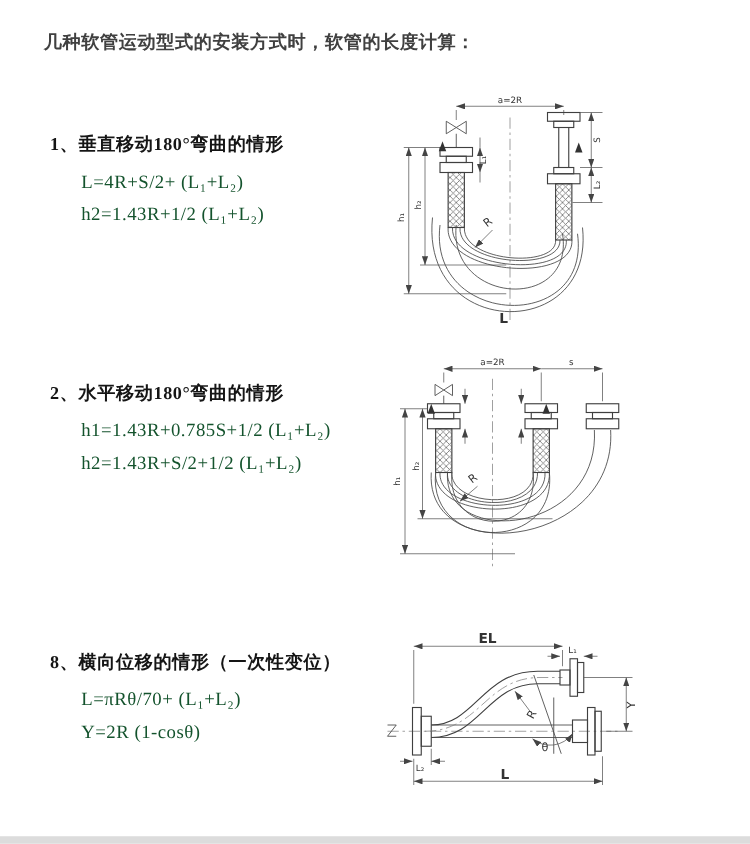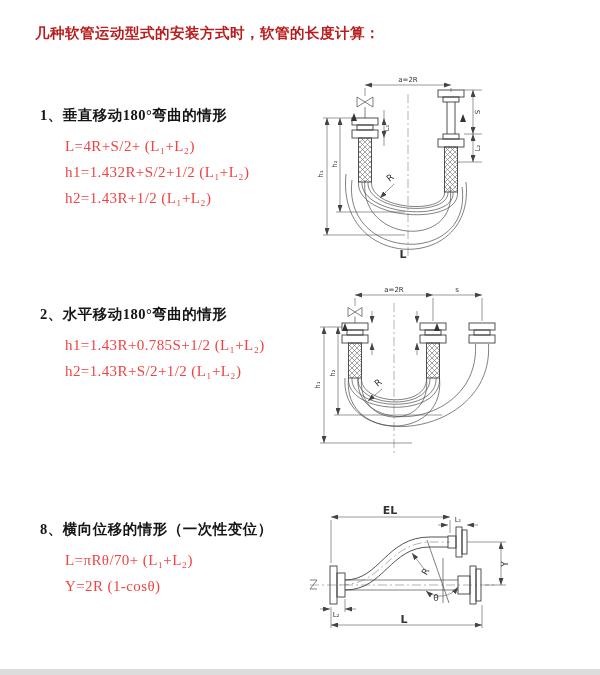--- a/index.html
+++ b/index.html
@@ -2,26 +2,26 @@
 <html><head>
 <meta charset="utf-8">
 <style>
   html,body{margin:0;padding:0;}
   body{
     width:600px;height:675px;background:#ffffff;position:relative;overflow:hidden;
     font-family:"Liberation Sans","DejaVu Sans",sans-serif;color:#1a1a1a;
   }
   .title{
     position:absolute;left:35px;top:24px;margin:0;
-    font-size:14.5px;font-weight:700;letter-spacing:0.5px;color:#b91c1c;
+    font-size:14.5px;font-weight:700;letter-spacing:0.5px;color:#404040;
   }
   .sec{position:absolute;left:40px;font-family:Liberation Serif, serif;}
   .sec-heading{font-size:14.5px;font-weight:700;letter-spacing:0.5px;color:#151515;}
   .formulas{margin-left:25px;margin-top:8px;}
-  .formula{font-size:15px;line-height:26px;letter-spacing:0.4px;color:#ef4444;white-space:pre;}
+  .formula{font-size:15px;line-height:26px;letter-spacing:0.4px;color:#14532d;white-space:pre;}
   .diagram{position:absolute;}
   svg text{fill:#333;font-family:"DejaVu Sans","Liberation Sans",sans-serif;}
   .dt{font-size:7px;}
   .dm{font-size:9px;}
   .db{font-size:11px;font-weight:bold;}
   .dln{stroke:#3f3f3f;stroke-width:0.9;fill:none;}
   .dthin{stroke:#4a4a4a;stroke-width:0.7;fill:none;}
   .dim{stroke:#555;stroke-width:0.6;fill:none;}
   .cl{stroke:#808080;stroke-width:0.6;fill:none;stroke-dasharray:9 3 2 3;}
   .solid-arrow{fill:#333;stroke:none;}
@@ -29,21 +29,20 @@
 </style>
 </head>
 <body>
 
 <h1 class="title">几种软管运动型式的安装方式时，软管的长度计算：</h1>
 
 <section class="sec" style="top:106px">
   <div class="sec-heading">1、垂直移动180°弯曲的情形</div>
   <div class="formulas">
     <div class="formula">L=4R+S/2+ (L₁+L₂)</div>
-    <div class="formula">h1=1.432R+S/2+1/2 (L₁+L₂)</div>
     <div class="formula">h2=1.43R+1/2 (L₁+L₂)</div>
   </div>
 </section>
 
 <section class="sec" style="top:305px">
   <div class="sec-heading">2、水平移动180°弯曲的情形</div>
   <div class="formulas">
     <div class="formula">h1=1.43R+0.785S+1/2 (L₁+L₂)</div>
     <div class="formula">h2=1.43R+S/2+1/2 (L₁+L₂)</div>
   </div>

